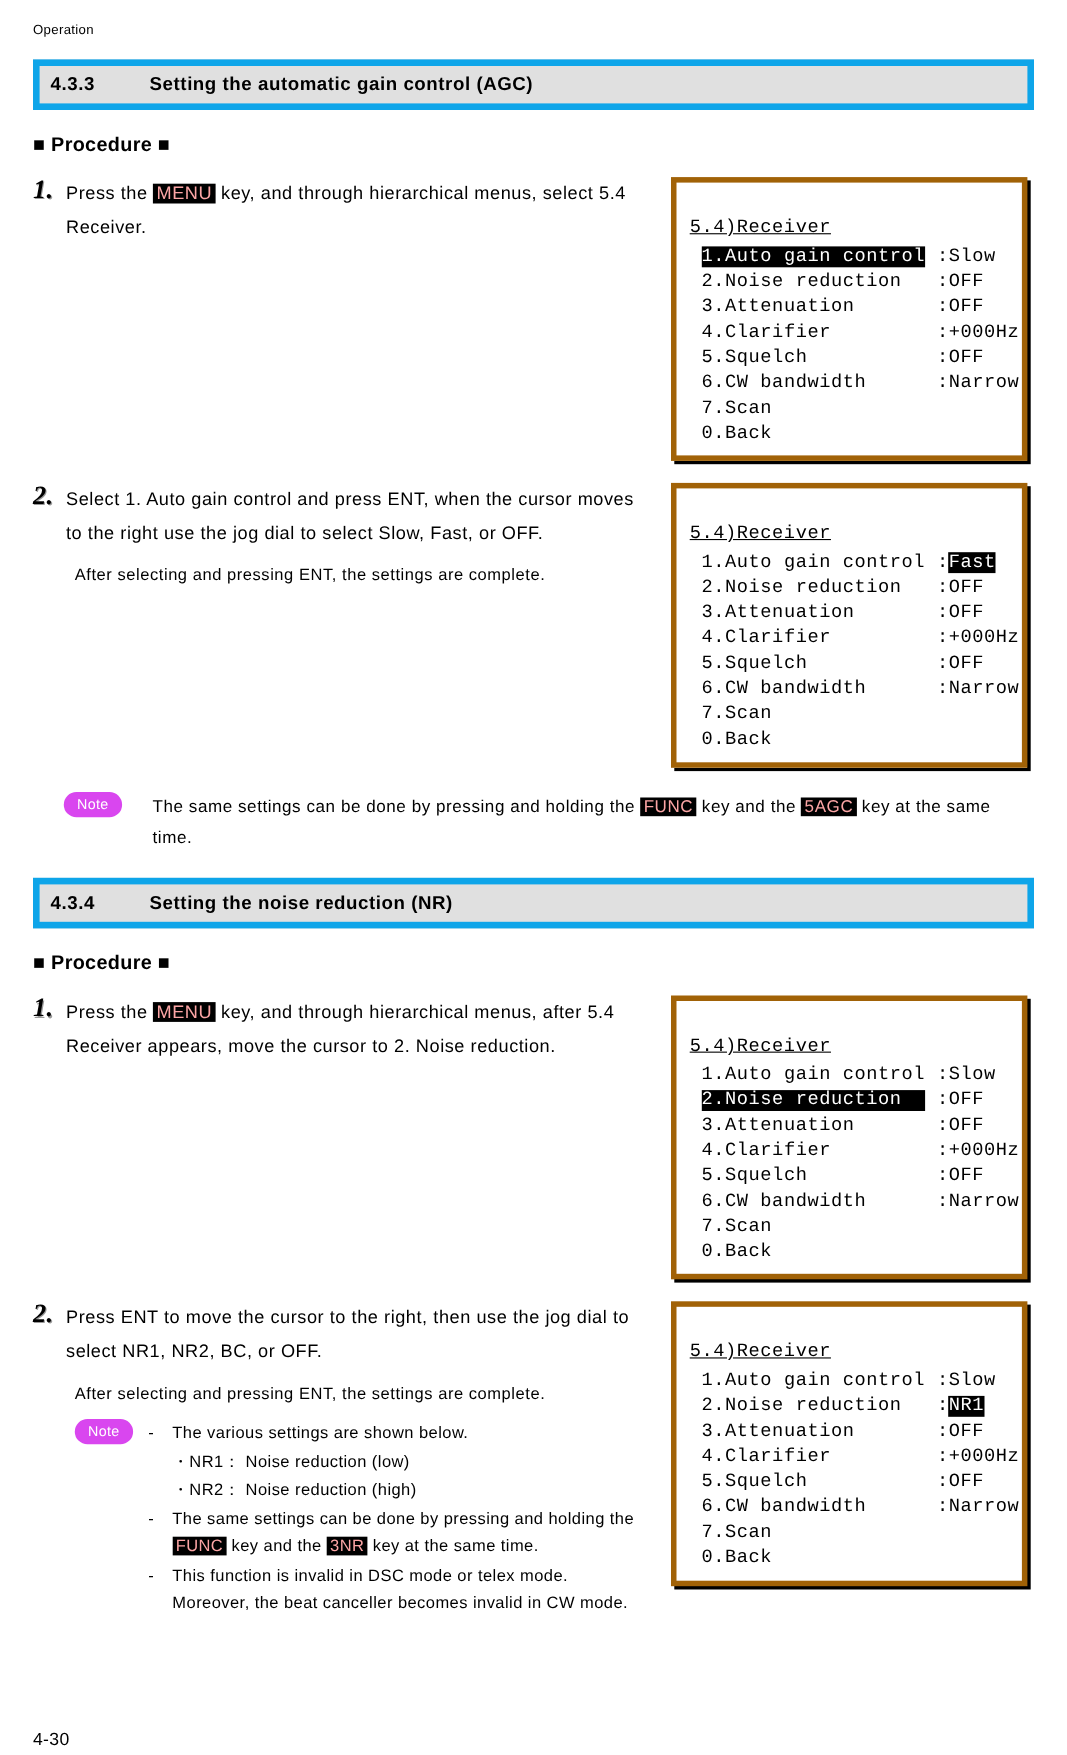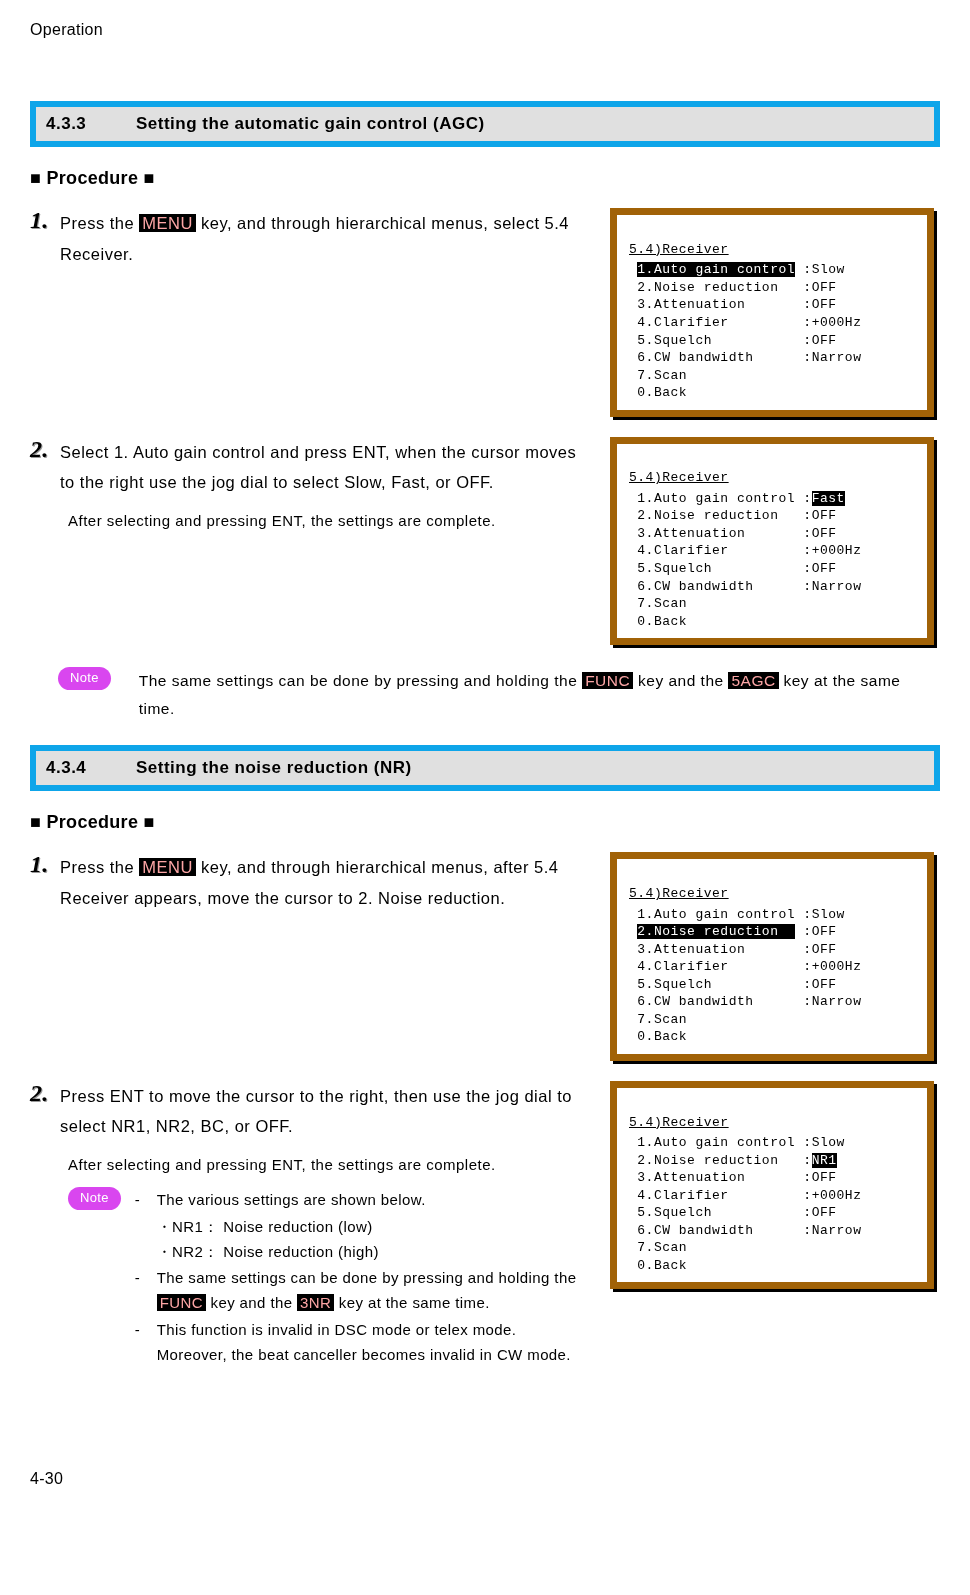--- a/index.html
+++ b/index.html
@@ -6,22 +6,22 @@
     font-family: Arial, Helvetica, sans-serif;
     margin: 0;
     padding: 20px 30px 30px 30px;
     width: 910px;
     font-size: 14px;
     line-height: 1.3;
     color: #000;
     letter-spacing: 0.3px;
   }
   .page-header {
-    font-size: 16px;
-    margin-bottom: 60px;
+    font-size: 12px;
+    margin-bottom: 18px;
   }
   .section-header {
     border: 6px solid #0ea5e9;
     background: #e0e0e0;
     padding: 6px 10px;
     font-size: 17px;
     font-weight: bold;
     margin-bottom: 20px;
     letter-spacing: 0.5px;
   }
@@ -73,25 +73,25 @@
     background: #000;
     color: #fca5a5;
     padding: 0 3px;
     display: inline;
   }
   .menu-box-wrap {
     flex-shrink: 0;
     width: 330px;
   }
   .menu-box {
-    border: 7px solid #a16207;
+    border: 5px solid #a16207;
     box-shadow: 3px 3px 0 #000;
     padding: 8px 12px 8px 12px;
     font-family: "Courier New", monospace;
-    font-size: 13px;
+    font-size: 17px;
     line-height: 1.35;
     white-space: pre;
     letter-spacing: 0.5px;
     margin-right: 6px;
   }
   .menu-title {
     text-decoration: underline;
     display: inline-block;
     margin-bottom: 3px;
   }

